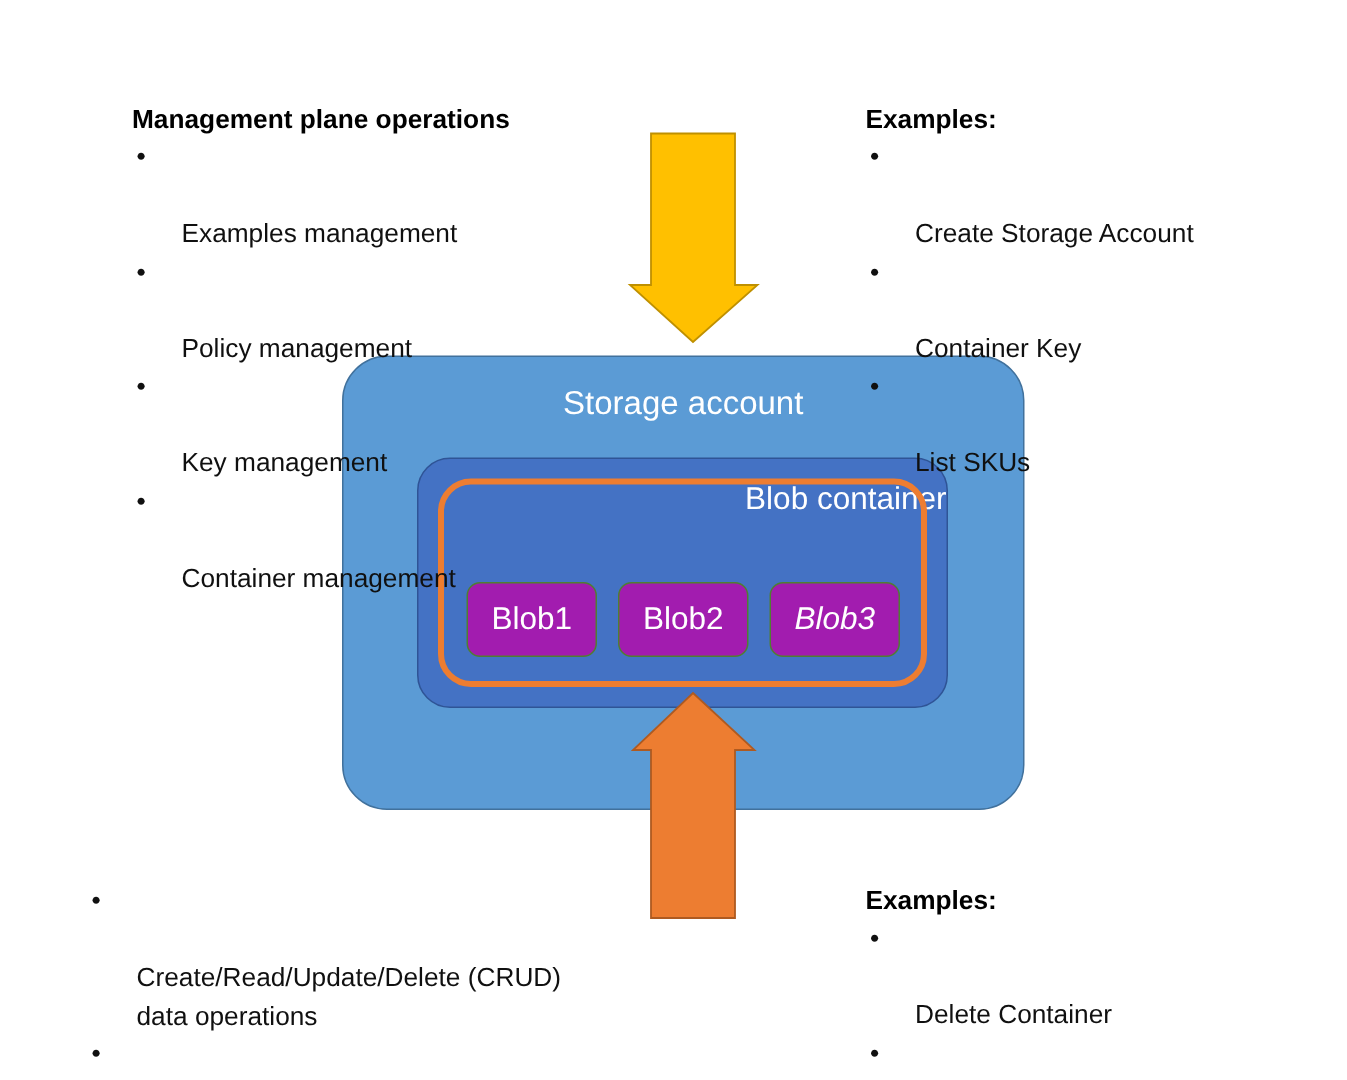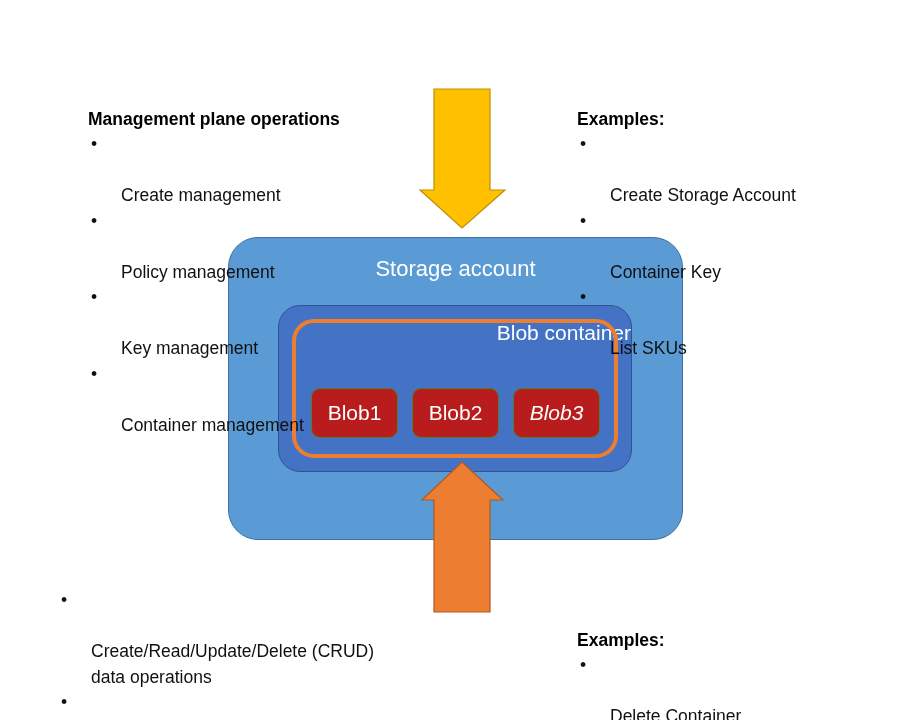--- a/index.html
+++ b/index.html
@@ -19,21 +19,20 @@
   
   .text-block {
     position: absolute;
   }
   .block-title {
     font-weight: bold;
     font-size: 17.5px;
     line-height: 25px;
     color: #000000;
     white-space: nowrap;
-    margin-top: 40px;
   }
   .bullet-list {
     list-style: none;
     margin: 0;
     padding: 0;
   }
   .bullet-item {
     position: relative;
     font-size: 17.5px;
     line-height: 25.5px;
@@ -113,21 +112,21 @@
     color: #ffffff;
     font-size: 21px;
     line-height: 27px;
   }
 
   .blob {
     position: absolute;
     top: 388px;
     width: 87px;
     height: 50px;
-    background: #b91c1c;
+    background: #a21caf;
     border: 1px solid #507e32;
     border-radius: 9px;
     box-sizing: border-box;
     color: #ffffff;
     font-size: 21px;
     display: flex;
     align-items: center;
     justify-content: center;
   }
   #blob-0 { left: 311px; }
@@ -167,21 +166,21 @@
   <svg class="arrow-svg" viewBox="0 0 898 720" xmlns="http://www.w3.org/2000/svg">
     <polygon points="462,462 503,500 490,500 490,612 434,612 434,500 422,500" fill="#ed7d31" stroke="#ae5a21" stroke-width="1.2"></polygon>
   </svg>
 </div>
 
 <div class="text-block" id="mgmt-block">
   <div class="block-title">Management plane operations</div>
   <ul class="bullet-list">
     <li class="bullet-item">
       <span class="bullet-dot">•</span>
-      <span>Create management</span>
+      <span>Examples management</span>
     </li>
     <li class="bullet-item">
       <span class="bullet-dot">•</span>
       <span>Policy management</span>
     </li>
     <li class="bullet-item">
       <span class="bullet-dot">•</span>
       <span>Key management</span>
     </li>
     <li class="bullet-item">

